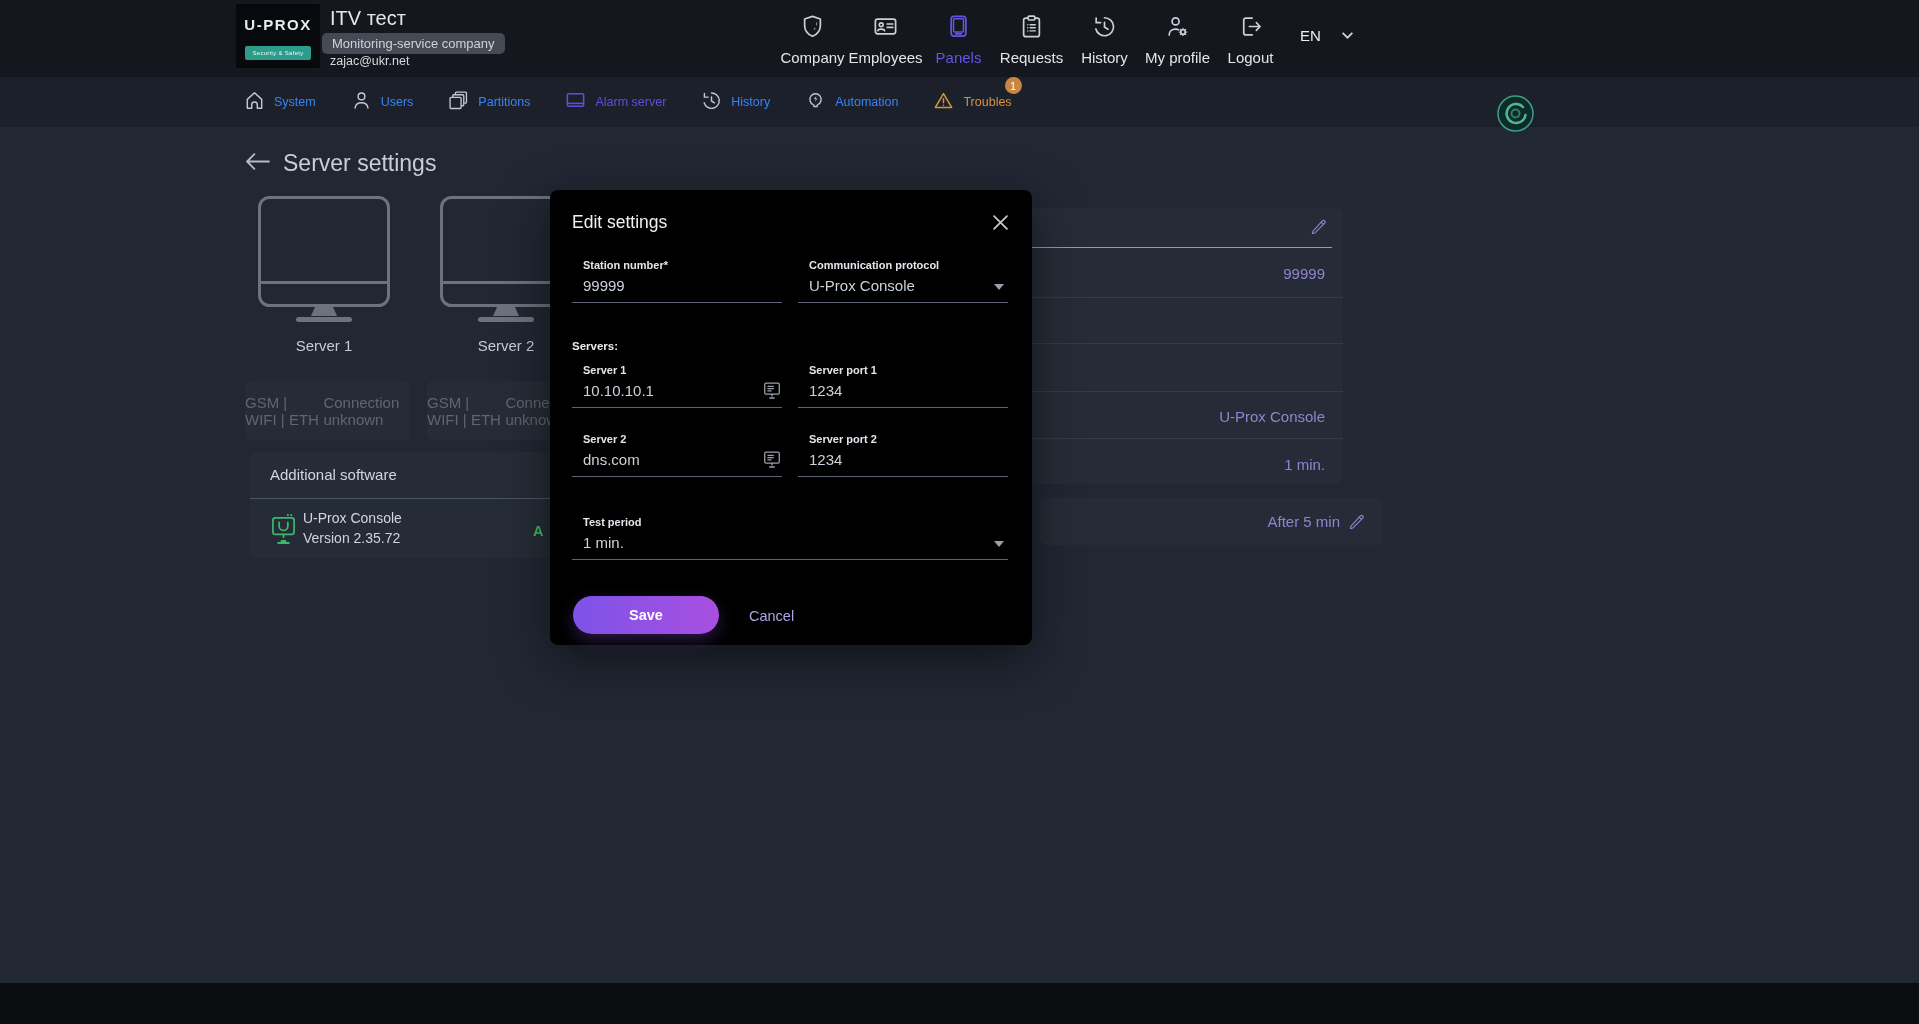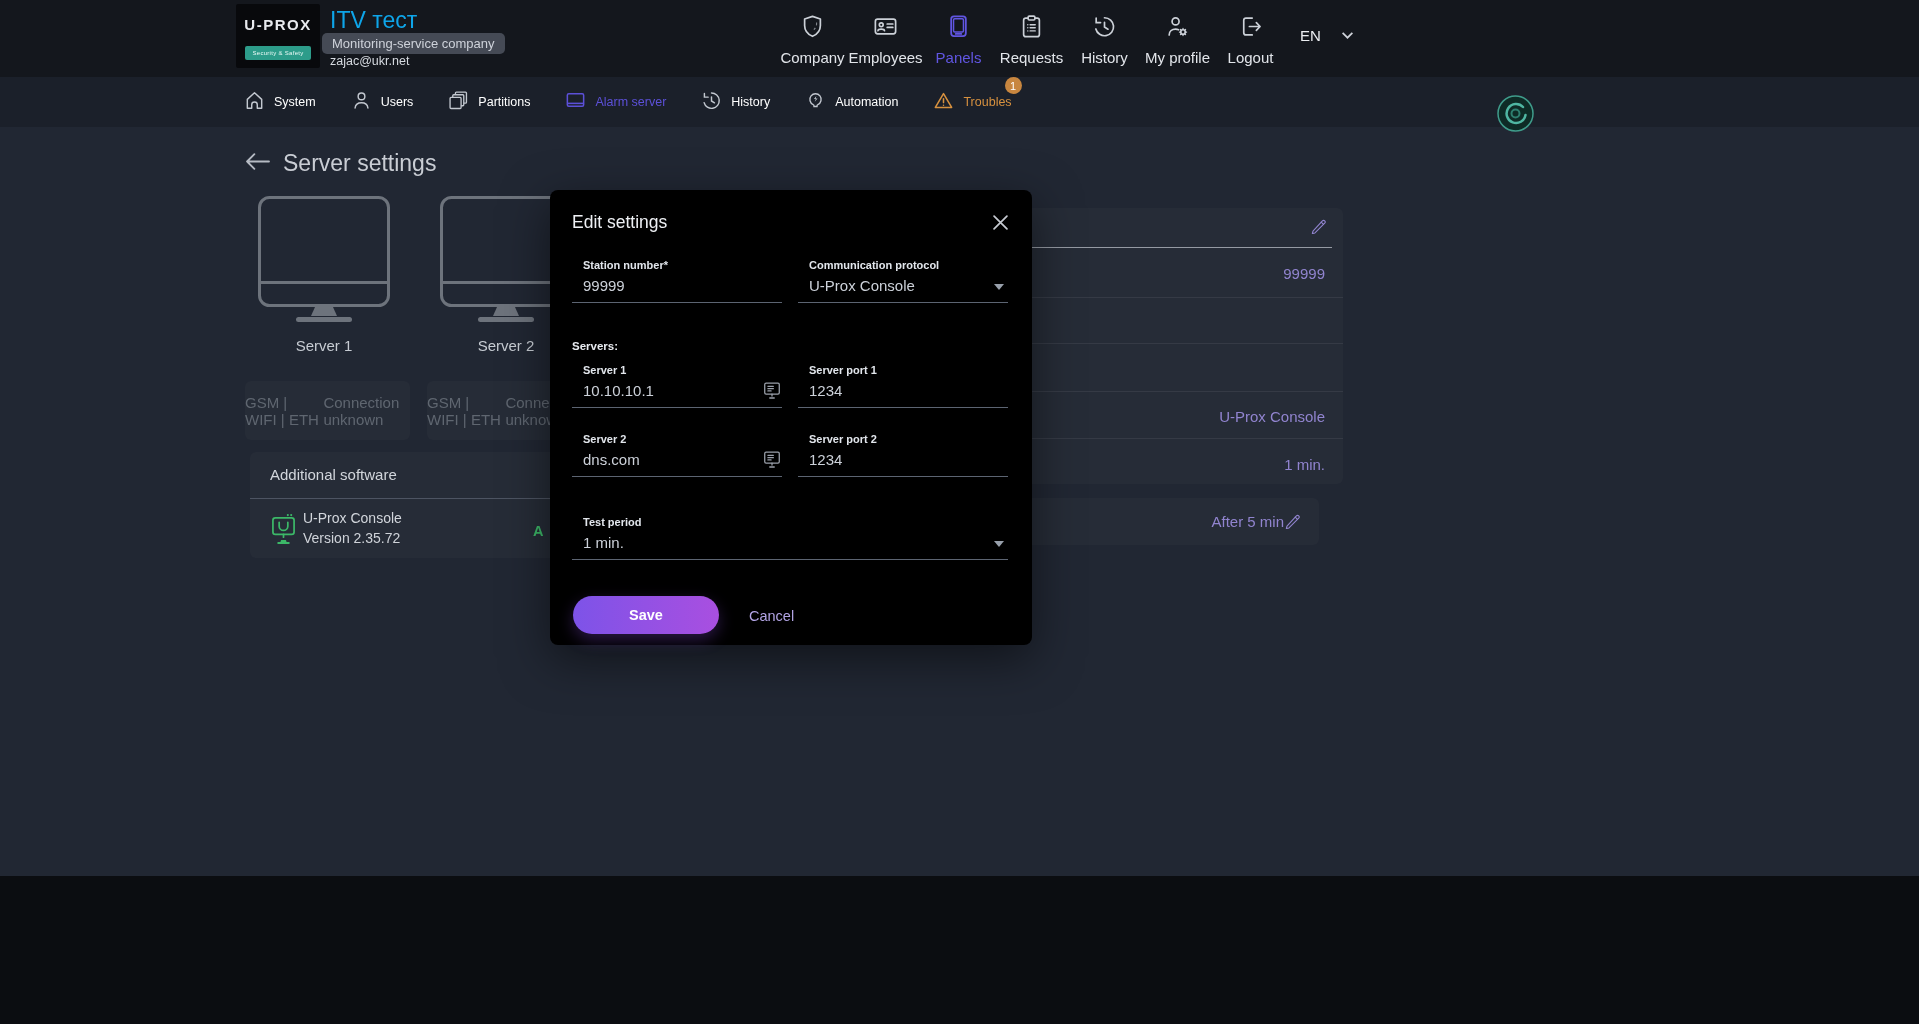--- a/index.html
+++ b/index.html
@@ -1,38 +1,38 @@
 <!DOCTYPE html>
 <html><head>
 <meta charset="utf-8">
 <style>
   html,body{margin:0;padding:0;background:#0b0d11;}
-  .screen{position:relative;width:1919px;height:876px;overflow:hidden;background:#212733;
+  .screen{position:relative;width:1919px;height:983px;overflow:hidden;background:#212733;
           font-family:"Liberation Sans",sans-serif;-webkit-font-smoothing:antialiased;}
   
   .topbar{position:absolute;left:0;top:0;width:1919px;height:77px;background:#14171d;}
   .logo-card{position:absolute;left:236px;top:4px;width:84px;height:64px;background:#08090c;border-radius:2px;cursor:pointer;}
   .logo-text{position:absolute;left:0;right:0;top:12px;text-align:center;color:#e8eaee;font-size:15px;font-weight:700;letter-spacing:1.5px;}
   .logo-band{position:absolute;left:9px;right:9px;bottom:8px;height:14px;background:#2d9c8a;border-radius:2px;
              color:#eafaf6;font-size:6px;text-align:center;line-height:14px;letter-spacing:.3px;}
-  .company-title{position:absolute;left:330px;top:7px;font-size:23px;color:#0ea5e9;}
+  .company-title{position:absolute;left:330px;top:7px;font-size:20px;color:#e5e5e5;}
   .company-badge{position:absolute;left:322px;top:33px;padding:3px 10px;background:#454a55;border-radius:5px;
                  color:#ced2da;font-size:13px;}
   .user-email{position:absolute;left:330px;top:54px;font-size:12.5px;color:#d6dae0;}
   .top-nav{position:absolute;left:776px;top:13px;display:flex;}
   .tn-item{width:73px;display:flex;flex-direction:column;align-items:center;gap:5px;color:#e2e5ea;cursor:pointer;}
   .tn-item svg{width:27px;height:27px;color:#ccd1d8;}
   .tn-item .tn-label{font-size:15px;}
   .tn-item.active, .tn-item.active svg{color:#6156e2;}
   .lang{position:absolute;left:1300px;top:26px;display:flex;align-items:center;gap:20px;cursor:pointer;}
   .lang-code{color:#eceef2;font-size:15px;}
   
   .tabbar{position:absolute;left:0;top:77px;width:1919px;height:50px;background:#1b202a;
           display:flex;align-items:center;gap:34px;padding-left:243px;box-sizing:border-box;}
-  .tab{position:relative;display:flex;align-items:center;gap:8px;color:#ffffff;font-size:12.5px;cursor:pointer;}
+  .tab{position:relative;display:flex;align-items:center;gap:8px;color:#3b82f6;font-size:12.5px;cursor:pointer;}
   .tab svg{width:23px;height:23px;color:#c3c8d0;}
   .tab.active{color:#5c50d8;}
   .tab.active svg{color:#5c50d8;}
   .tab.alert{color:#d7913f;}
   .tab.alert svg{color:#d7913f;}
   .badge{position:absolute;top:-12px;right:-10px;width:17px;height:17px;border-radius:50%;
          background:#c8863f;color:#fff;font-size:11px;display:flex;align-items:center;justify-content:center;}
   .avatar{position:absolute;left:1497px;top:95px;width:37px;height:37px;border-radius:50%;cursor:pointer;z-index:6;}
   
   .page-title-row{position:absolute;left:245px;top:150px;display:flex;align-items:center;gap:13px;}
@@ -48,22 +48,22 @@
   .sw-icon{position:absolute;left:21px;top:60px;}
   .sw-name{position:absolute;left:53px;top:58px;font-size:14px;color:#d2d6dc;}
   .sw-version{position:absolute;left:53px;top:78px;font-size:14px;color:#cfd3d9;}
   .sw-status{position:absolute;left:283px;top:71px;font-size:14.5px;color:#3cb868;font-weight:600;}
   
   .settings-card{position:absolute;left:1000px;top:208px;width:343px;height:276px;background:#262c37;border-radius:6px;}
   .sc-pencil{position:absolute;right:16px;top:9px;color:#9184cf;cursor:pointer;}
   .sc-bright{position:absolute;left:0;right:11px;top:39px;height:1px;background:#959aa3;}
   .sc-div{position:absolute;left:0;right:0;height:1px;background:rgba(255,255,255,.07);}
   .sc-val{position:absolute;right:18px;font-size:15px;color:#9184cf;}
-  .after-card{position:absolute;left:976px;top:498px;width:343px;height:47px;background:#262c37;border-radius:6px;
-              display:flex;align-items:center;justify-content:flex-end;gap:0;padding-right:18px;box-sizing:border-box;}
+  .after-card{position:absolute;left:1040px;top:498px;width:343px;height:47px;background:#262c37;border-radius:6px;
+              display:flex;align-items:center;justify-content:flex-end;gap:8px;padding-right:18px;box-sizing:border-box;}
   .after-card span{font-size:15px;color:#9184cf;}
   .after-card svg, .sc-pencil svg{width:17px;height:17px;}
   
   .modal{position:absolute;left:550px;top:190px;width:482px;height:455px;background:#000000;border-radius:8px;
          box-shadow:0 14px 48px rgba(0,0,0,.5);z-index:20;}
   .m-title{position:absolute;left:22px;top:22px;font-size:17.5px;font-weight:500;color:#eef0f4;}
   .m-close{position:absolute;right:24px;top:25px;width:15px;height:15px;color:#c6cad1;cursor:pointer;}
   .field{position:absolute;border-bottom:1px solid #5c6472;padding:0 0 8px 11px;box-sizing:border-box;cursor:text;}
   .f-label{font-size:11px;font-weight:600;color:#e2e6ec;margin-bottom:6px;}
   .f-value{font-size:15px;color:#ccd1d9;}

